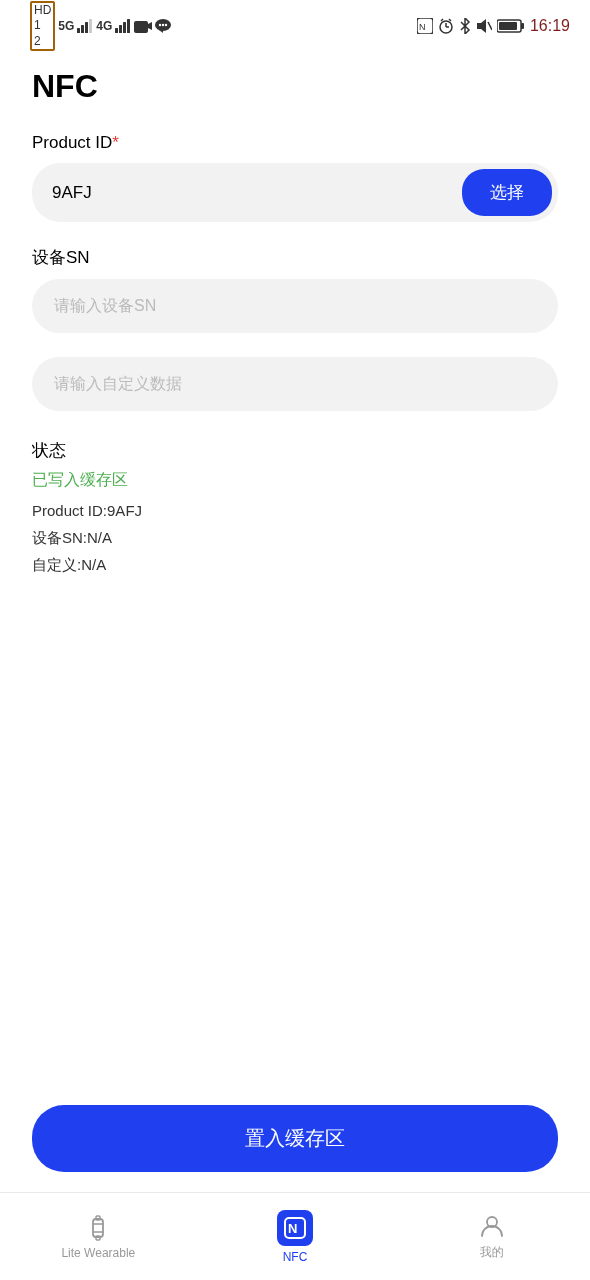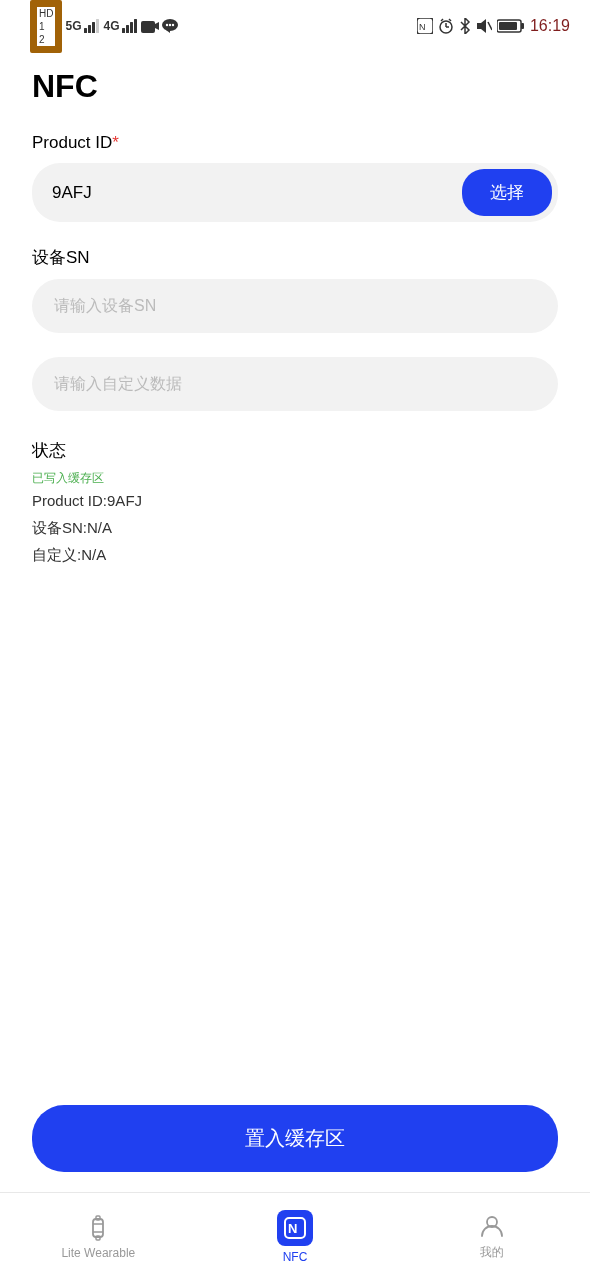--- a/index.html
+++ b/index.html
@@ -121,22 +121,23 @@
     
     .status-section {
       margin-top: 4px;
     }
     .status-title {
       font-size: 17px;
       color: #000;
       margin-bottom: 8px;
     }
     .status-success {
-      font-size: 12px;
+      font-size: 16px;
       color: #4caf50;
+      margin-bottom: 6px;
     }
     .status-detail {
       font-size: 15px;
       color: #333;
       line-height: 1.8;
     }
 
     
     .bottom-btn-area {
       padding: 16px 32px 20px 32px;
@@ -194,22 +195,22 @@
       font-size: 12px;
       color: #999;
     }
     .nav-label-active {
       font-size: 12px;
       color: #2040f0;
     }
 
     
     .hd-badge {
-      font-size: 10px;
-      border: 7px solid #a16207;
+      font-size: 12px;
+      border: 2px solid #a16207;
       border-radius: 2px;
       padding: 0 2px;
       line-height: 1.3;
     }
   </style>
 </head>
 <body>
 
 <div class="status-bar">
   <div class="status-bar-left">

